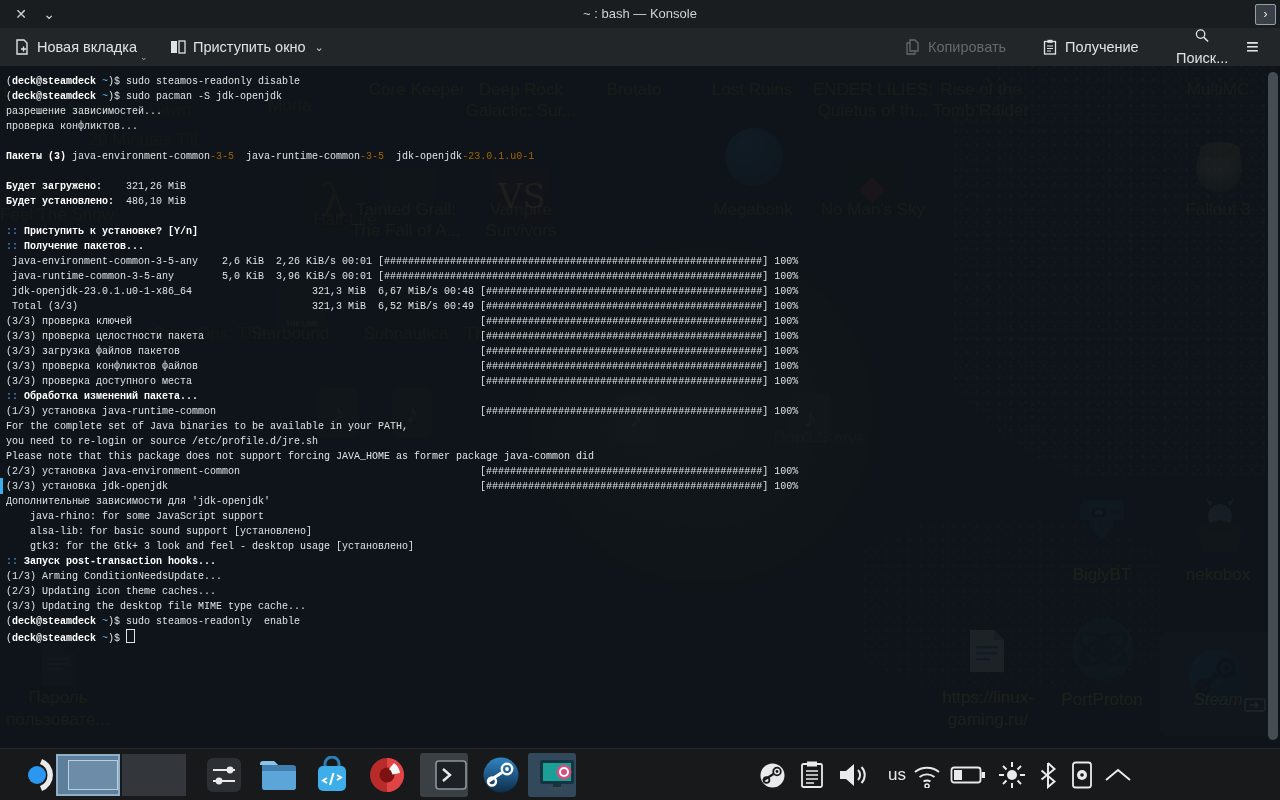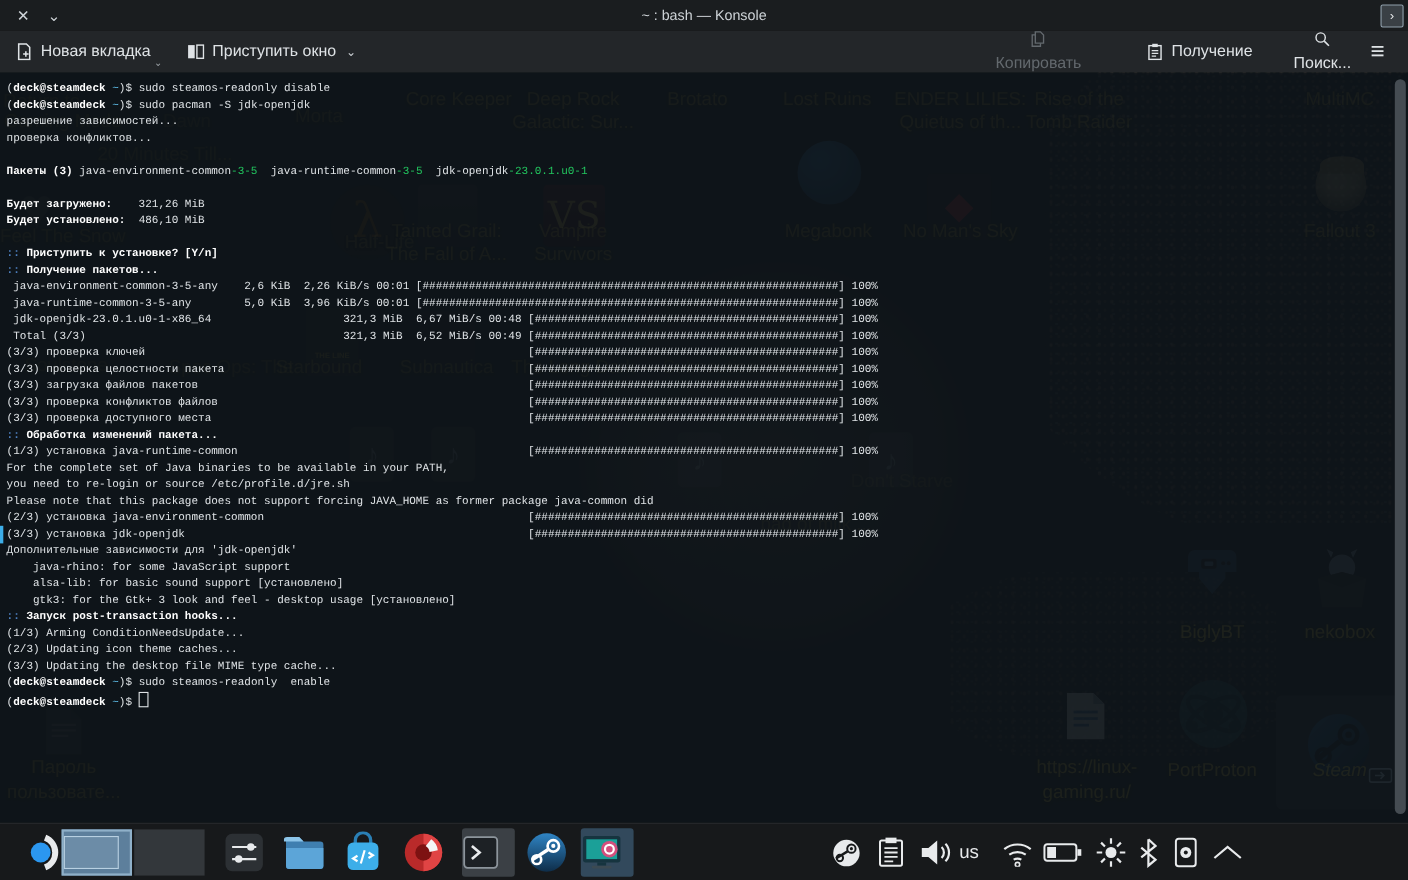--- a/index.html
+++ b/index.html
@@ -24,36 +24,36 @@
   .dicon{position:absolute;}
   .tile{border-radius:4px;margin-top:28px;}
   
   #window{position:absolute;left:0;top:0;width:1280px;height:748px;}
   #titlebar{position:absolute;left:0;top:0;width:1280px;height:28px;background:#1a1d1f;border-bottom:1px solid #111;}
   #titlebar .wbtn{position:absolute;top:0;height:28px;line-height:28px;color:#ced3d7;font-size:14px;text-align:center;width:26px;cursor:default;}
   #win-title{position:absolute;left:0;right:0;top:0;height:28px;line-height:28px;text-align:center;color:#ced3d7;font-size:13px;}
   #overflow-btn{position:absolute;right:4px;top:4px;width:19px;height:19px;background:#3a4045;border:1px solid #90a0ac;border-radius:2px;color:#e8eaec;font-size:12px;line-height:18px;text-align:center;}
   #toolbar{position:absolute;left:0;top:28px;width:1280px;height:38px;background:#232629;}
   .tbtn{position:absolute;top:0;height:38px;display:flex;align-items:center;gap:7px;color:#dfe3e6;font-size:14.5px;white-space:nowrap;}
-  .tbtn.disabled{color:#63696e;flex-direction:column;}
+  .tbtn.disabled{color:#63696e;}
   .tbtn svg{display:block;}
   .mini-arrow{font-size:9px;color:#9aa0a5;align-self:flex-end;margin:0 0 4px -4px;}
   .chev{font-size:11px;color:#c8cdd1;margin-left:2px;}
   #term{position:absolute;left:0;top:66px;width:1280px;height:682px;background:rgba(15,20,25,.885);}
   #lines{position:absolute;left:6px;top:8px;font-family:Liberation Mono, monospace;font-size:10px;line-height:15px;white-space:pre;}
   .tl{height:15px;}
-  .s-d{color:#dfe3e6;} .s-w{color:#ffffff;font-weight:bold;} .s-g{color:#22c55e;}
+  .s-d{color:#dfe3e6;} .s-w{color:#ffffff;font-weight:bold;} .s-g{color:#a16207;}
   .s-bl{color:#4d7fbe;font-weight:bold;} .s-cy{color:#5dbde8;}
   .cursor{display:inline-block;width:7px;height:12px;border:1.5px solid #dfe3e6;vertical-align:-2px;}
   #sel-marker{position:absolute;left:0;top:412px;width:3px;height:16px;background:#3daee9;}
   #scrollbar{position:absolute;right:1px;top:2px;width:12px;height:678px;}
   #scroll-thumb{position:absolute;left:1px;top:4px;width:10px;height:668px;background:#454c52;border-radius:5px;}
   
   #taskbar{position:absolute;left:0;top:748px;width:1280px;height:52px;background:#17191b;border-top:1px solid #26292c;}
-  .task{position:absolute;top:6px;height:40px;display:flex;align-items:center;justify-content:flex-start;}
+  .task{position:absolute;top:6px;height:40px;display:flex;align-items:center;justify-content:flex-end;}
   .apptile{border-radius:3px;}
   .tray svg{display:block;}
   #kb-layout{color:#e8eaec;font-size:17px;}
 </style>
 </head>
 <body>
 
 <div id="desktop">
   <div id="wall"></div>
   <div id="spr1" class="sprinkles"></div>

